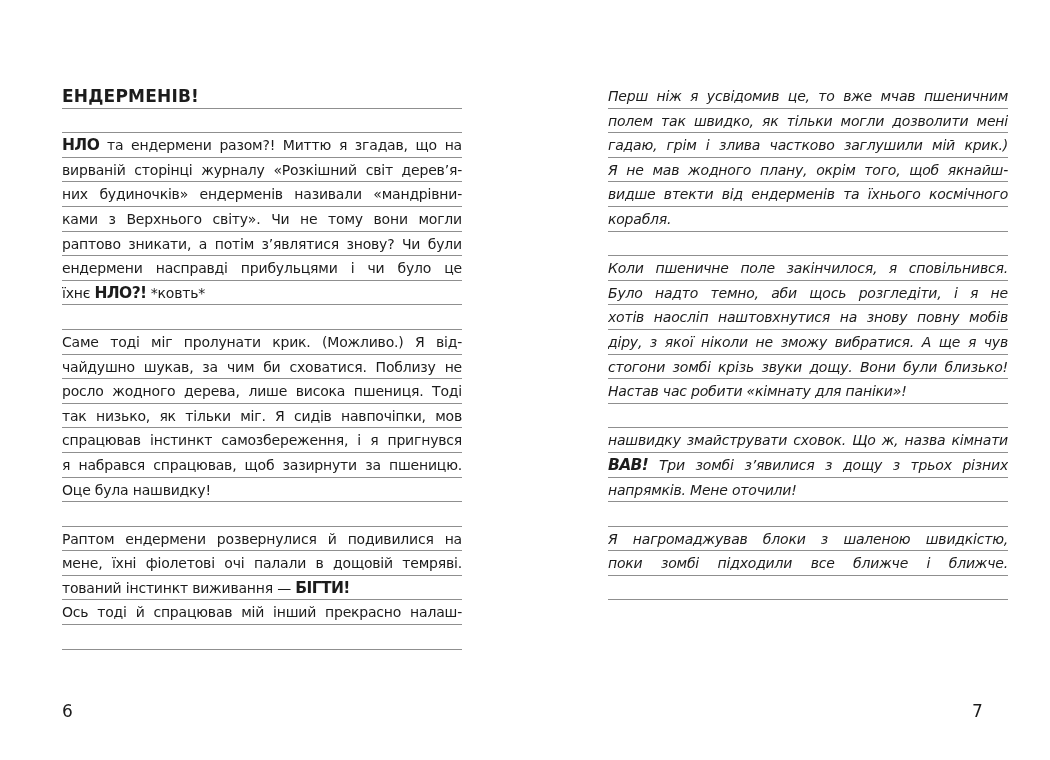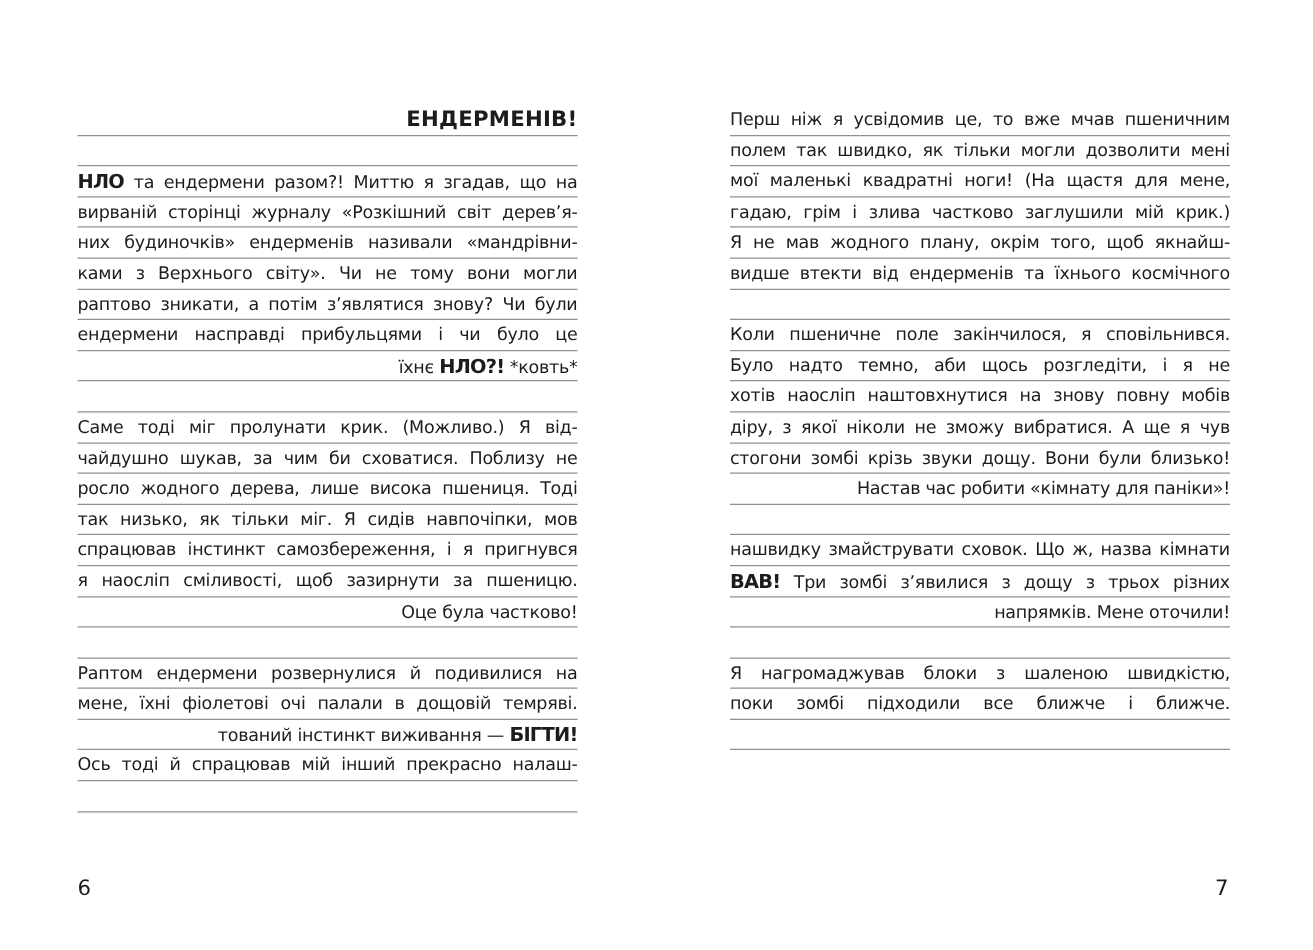--- a/index.html
+++ b/index.html
@@ -13,31 +13,31 @@
     position: relative;
     width: 1050px; height: 760px;
     background: #ffffff;
   }
   .page-col {
     position: absolute;
     top: 84px;
     width: 400px;
   }
   .page-col.left  { left: 62px; }
-  .page-col.right { left: 584px; }
+  .page-col.right { left: 608px; font-style: italic; }
 
   .row {
     height: 24.6px;
     line-height: 24.2px;
     border-bottom: 1px solid #8f8f8f;
     font-size: 14px;
     letter-spacing: -0.2px;
     color: #1c1c1c;
     overflow: hidden;
-    text-align: right;
+    text-align: left;
   }
   .row.justify {
     text-align: justify;
     text-align-last: justify;
   }
   .row.heading .display-word {
     font-size: 17px;
     letter-spacing: 0.2px;
   }
   .display-word {
@@ -67,36 +67,36 @@
       <div class="row line justify"><span>ками з Верхнього світу». Чи не тому вони могли</span></div>
       <div class="row line justify"><span>раптово зникати, а потім з’являтися знову? Чи були</span></div>
       <div class="row line justify"><span>ендермени насправді прибульцями і чи було це</span></div>
       <div class="row line"><span>їхнє </span><span class="display-word">НЛО?!</span><span> *ковть*</span></div>
       <div class="row blank"></div>
       <div class="row line justify"><span>Саме тоді міг пролунати крик. (Можливо.) Я від-</span></div>
       <div class="row line justify"><span>чайдушно шукав, за чим би сховатися. Поблизу не</span></div>
       <div class="row line justify"><span>росло жодного дерева, лише висока пшениця. Тоді</span></div>
       <div class="row line justify"><span>так низько, як тільки міг. Я сидів навпочіпки, мов</span></div>
       <div class="row line justify"><span>спрацював інстинкт самозбереження, і я пригнувся</span></div>
-      <div class="row line justify"><span>я наосліп сміливості, щоб зазирнути за пшеницю.</span></div>
-      <div class="row line"><span>Оце була частково!</span></div>
+      <div class="row line justify"><span>я набрався спрацював, щоб зазирнути за пшеницю.</span></div>
+      <div class="row line"><span>Оце була нашвидку!</span></div>
       <div class="row blank"></div>
       <div class="row line justify"><span>Раптом ендермени розвернулися й подивилися на</span></div>
       <div class="row line justify"><span>мене, їхні фіолетові очі палали в дощовій темряві.</span></div>
       <div class="row line"><span>тований інстинкт виживання — </span><span class="display-word">БІГТИ!</span></div>
       <div class="row line justify"><span>Ось тоді й спрацював мій інший прекрасно налаш-</span></div>
       <div class="row blank"></div>
     </div>
   <div class="page-col right" id="right-page">
       <div class="row line justify"><span>Перш ніж я усвідомив це, то вже мчав пшеничним</span></div>
       <div class="row line justify"><span>полем так швидко, як тільки могли дозволити мені</span></div>
-      <div class="row line justify"><span>мої маленькі квадратні ноги! (На щастя для мене,</span></div>
       <div class="row line justify"><span>гадаю, грім і злива частково заглушили мій крик.)</span></div>
       <div class="row line justify"><span>Я не мав жодного плану, окрім того, щоб якнайш-</span></div>
       <div class="row line justify"><span>видше втекти від ендерменів та їхнього космічного</span></div>
+      <div class="row line"><span>корабля.</span></div>
       <div class="row blank"></div>
       <div class="row line justify"><span>Коли пшеничне поле закінчилося, я сповільнився.</span></div>
       <div class="row line justify"><span>Було надто темно, аби щось розгледіти, і я не</span></div>
       <div class="row line justify"><span>хотів наосліп наштовхнутися на знову повну мобів</span></div>
       <div class="row line justify"><span>діру, з якої ніколи не зможу вибратися. А ще я чув</span></div>
       <div class="row line justify"><span>стогони зомбі крізь звуки дощу. Вони були близько!</span></div>
       <div class="row line"><span>Настав час робити «кімнату для паніки»!</span></div>
       <div class="row blank"></div>
       <div class="row line justify"><span>нашвидку змайструвати сховок. Що ж, назва кімнати</span></div>
       <div class="row line justify"><span class="display-word">ВАВ!</span><span> Три зомбі з’явилися з дощу з трьох різних</span></div>

